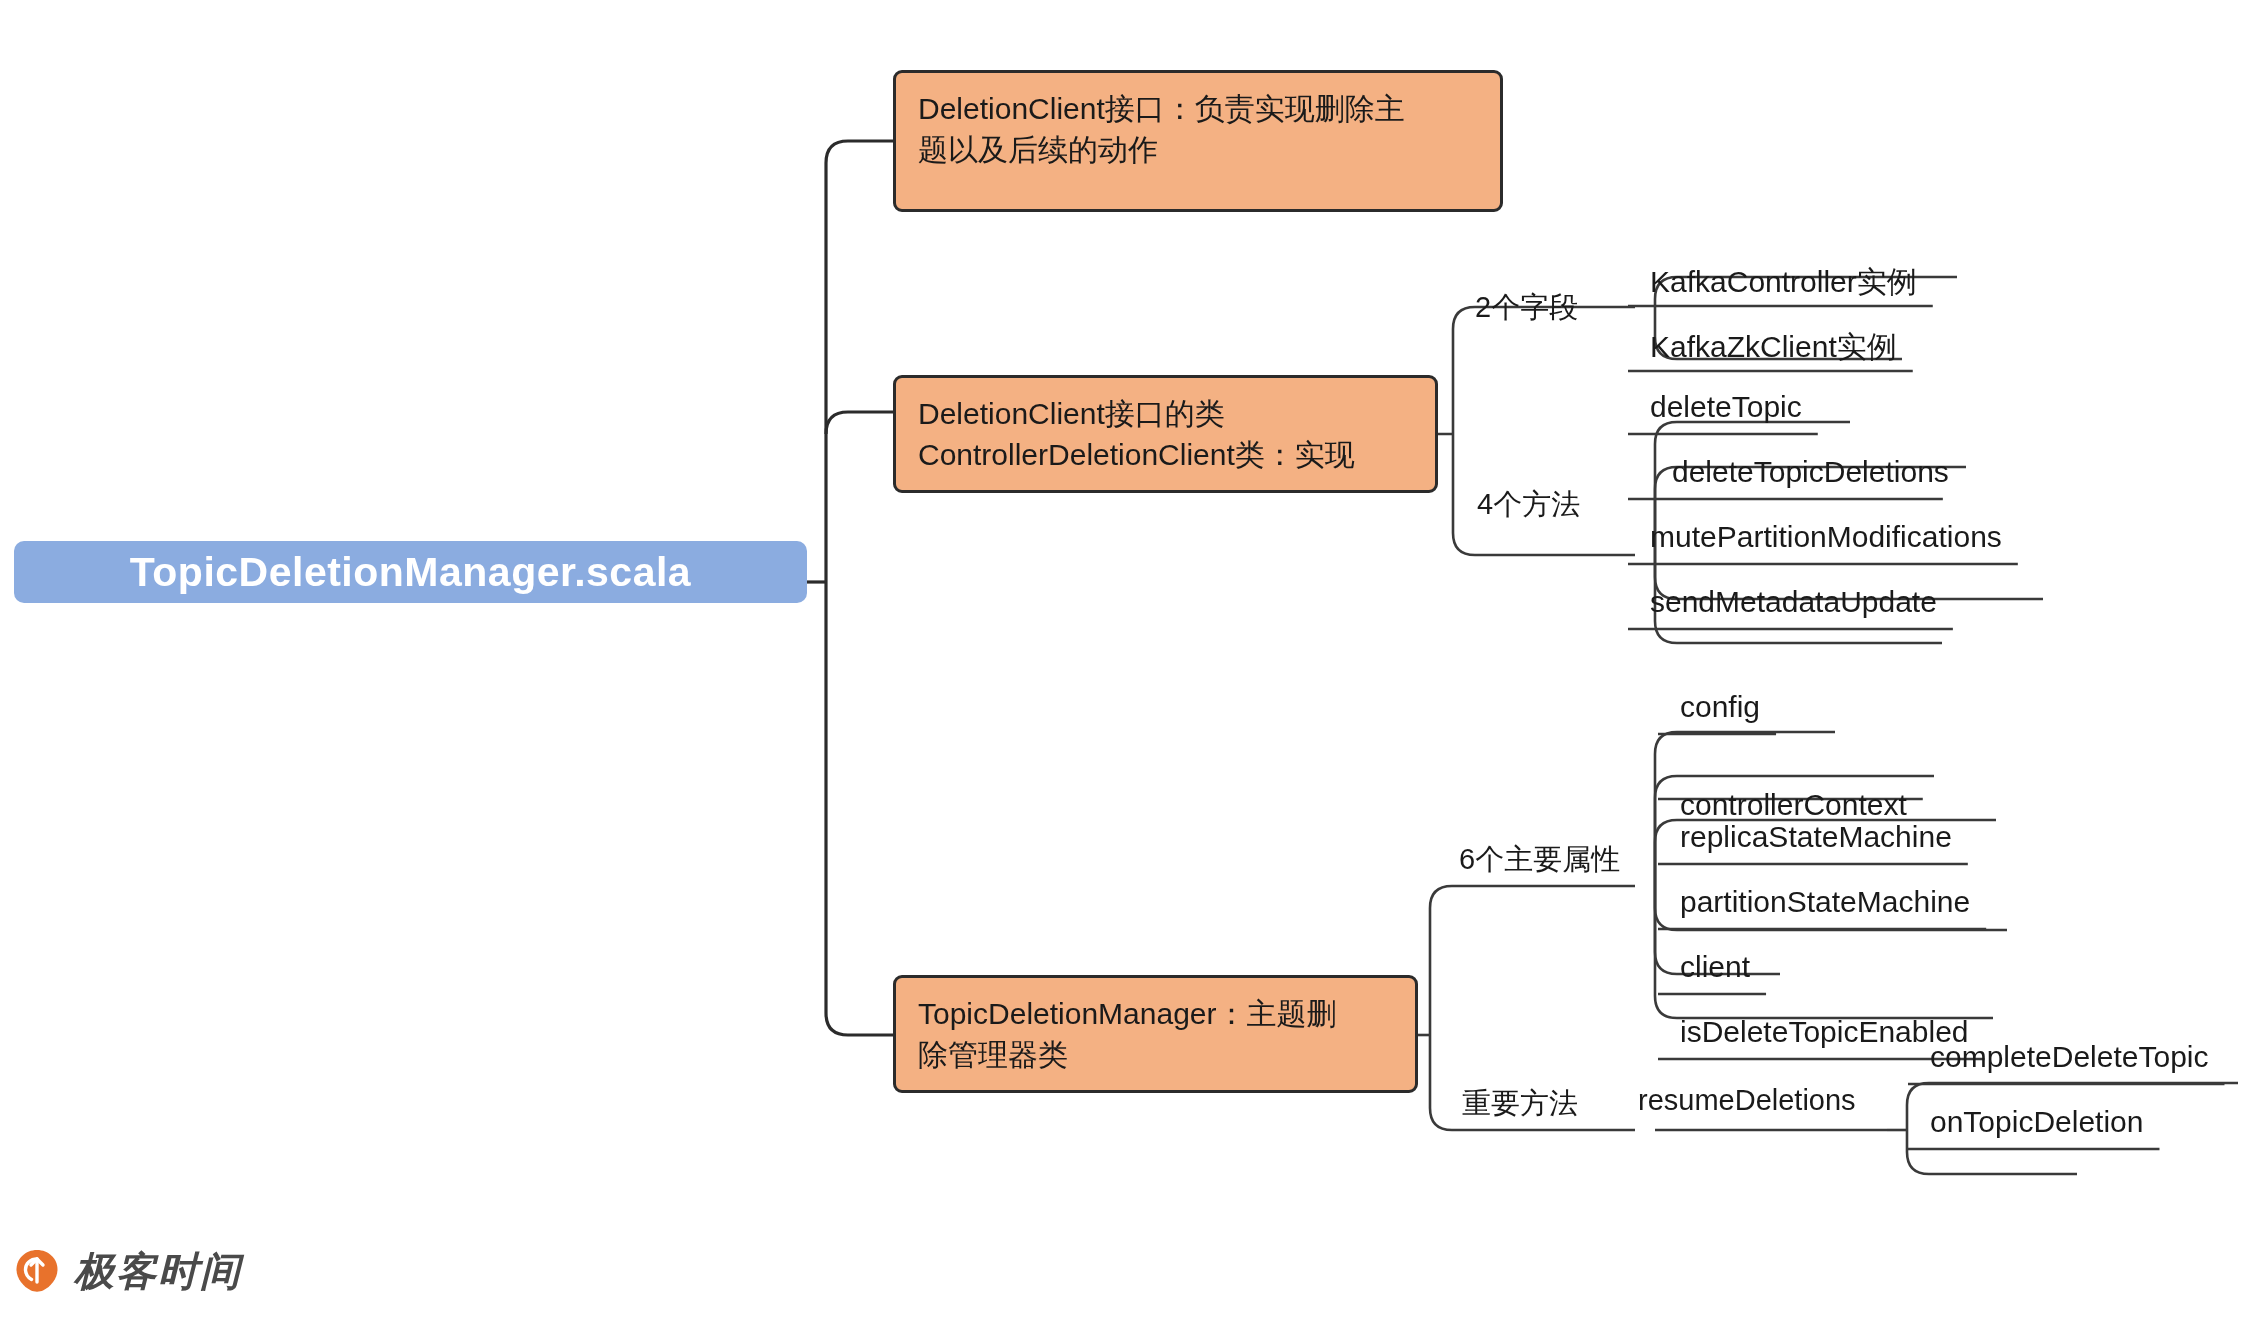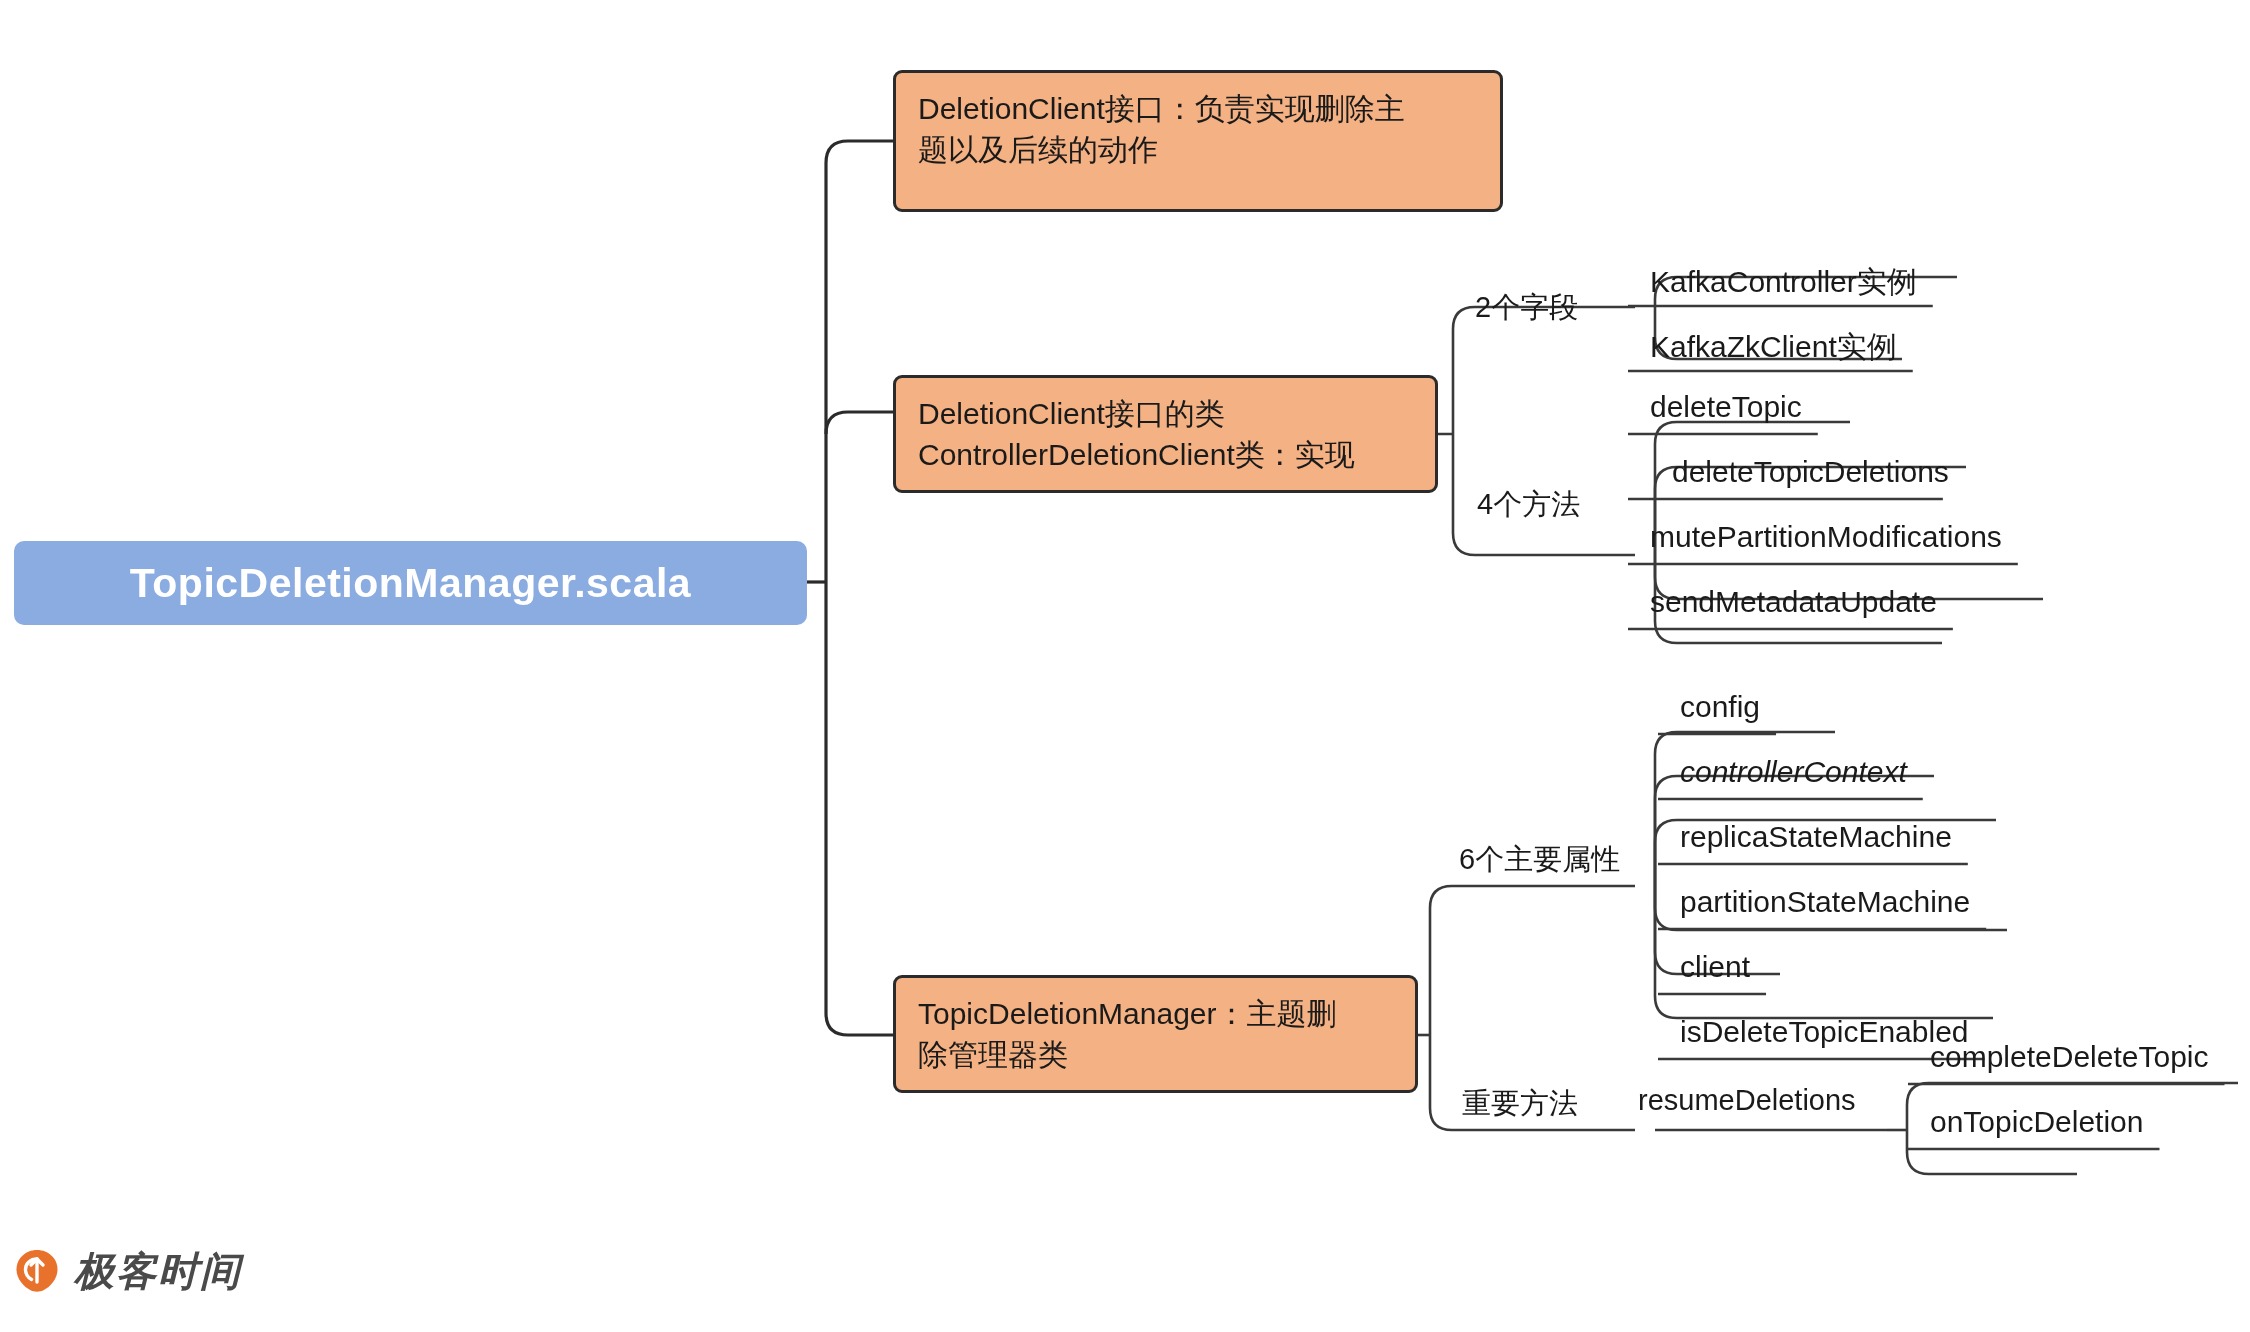--- a/index.html
+++ b/index.html
@@ -156,21 +156,21 @@
         <path d="M 1658 799 L 1922.78125 799"></path>
         <path d="M 1658 864 L 1967.828125 864"></path>
         <path d="M 1658 929 L 1986.171875 929"></path>
         <path d="M 1658 994 L 1766.046875 994"></path>
         <path d="M 1658 1059 L 1984.515625 1059"></path>
         <path d="M 1908 1084 L 2224.484375 1084"></path>
         <path d="M 1908 1149 L 2159.484375 1149"></path>
       </g>
     </svg>
 
-  <div class="root-node" style="left:14px; top:541px; width:793px; height:84px;">TopicDeletionManager.scala</div>
+  <div class="root-node" style="left:14px; top:541px; width:793px; height:62px;">TopicDeletionManager.scala</div>
 
   <div class="topic-node" style="left:893px; top:70px; width:610px; height:142px;">
     <div>DeletionClient接口：负责实现删除主</div>
     <div>题以及后续的动作</div>
   </div>
 
   <div class="topic-node" style="left:893px; top:375px; width:545px; height:118px;">
     <div>DeletionClient接口的类</div>
     <div>ControllerDeletionClient类：实现</div>
   </div>
@@ -192,21 +192,21 @@
 
   <div class="leaf-text" style="left:1650px; top:262px;">KafkaController实例</div>
   <div class="leaf-text" style="left:1650px; top:327px;">KafkaZkClient实例</div>
 
   <div class="leaf-text" style="left:1650px; top:390px;">deleteTopic</div>
   <div class="leaf-text" style="left:1650px; top:455px;margin-left:22px;">deleteTopicDeletions</div>
   <div class="leaf-text" style="left:1650px; top:520px;">mutePartitionModifications</div>
   <div class="leaf-text" style="left:1650px; top:585px;">sendMetadataUpdate</div>
 
   <div class="leaf-text" style="left:1680px; top:690px;">config</div>
-  <div class="leaf-text" style="left:1680px; top:755px;font-style:italic;">controllerContext</div>
+  <div class="leaf-text" style="left:1680px; top:788px;">controllerContext</div>
   <div class="leaf-text" style="left:1680px; top:820px;">replicaStateMachine</div>
   <div class="leaf-text" style="left:1680px; top:885px;">partitionStateMachine</div>
   <div class="leaf-text" style="left:1680px; top:950px;">client</div>
   <div class="leaf-text" style="left:1680px; top:1015px;">isDeleteTopicEnabled</div>
 
   <div class="leaf-text" style="left:1930px; top:1040px;">completeDeleteTopic</div>
   <div class="leaf-text" style="left:1930px; top:1105px;">onTopicDeletion</div>
 
   <div class="logo">
     <div class="logo-mark">

